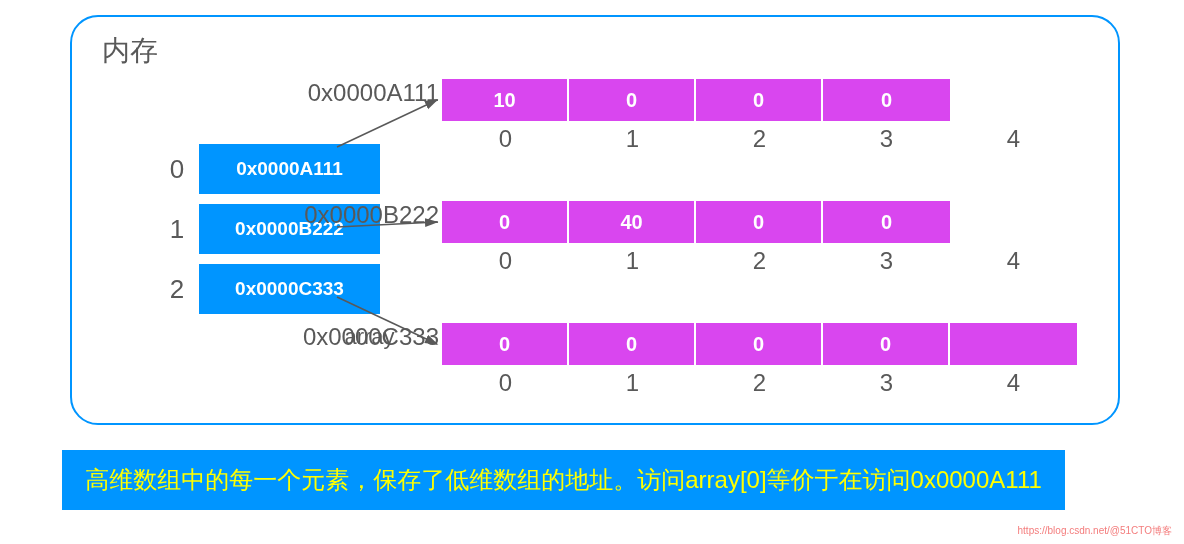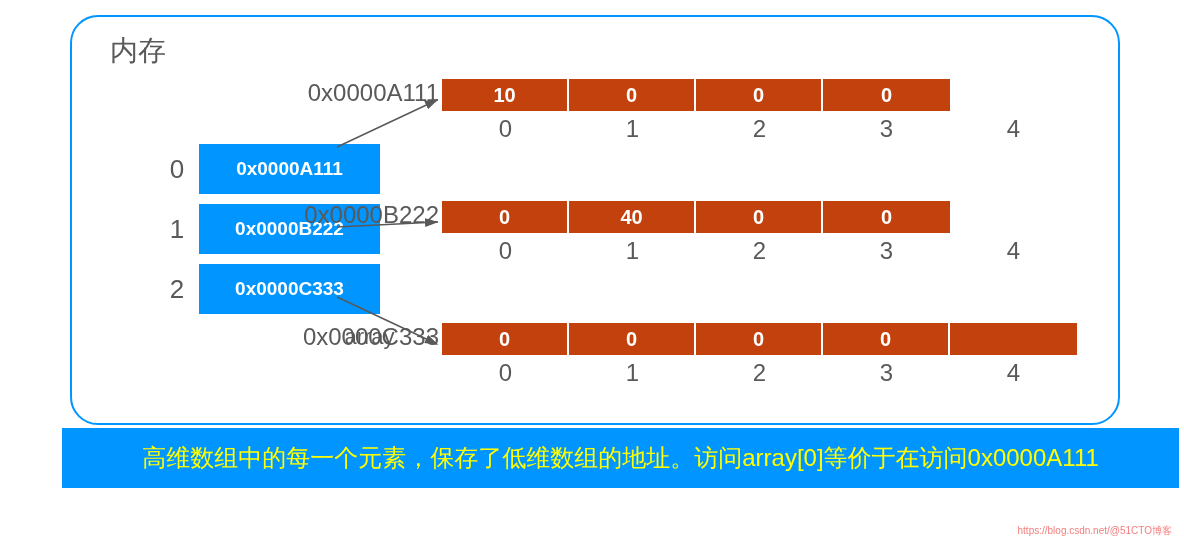--- a/index.html
+++ b/index.html
@@ -21,21 +21,20 @@
     border: 2.5px solid #0095ff;
     border-radius: 28px;
     background: #fff;
   }
   .memory-title {
     position: absolute;
     left: 30px;
     top: 15px;
     font-size: 28px;
     color: #595959;
-    margin-left: 8px;
   }
   
   .ptr-array {
     position: absolute;
     left: 85px;
     top: 122px;
   }
   .ptr-row {
     display: flex;
     align-items: center;
@@ -83,22 +82,22 @@
     top: 0px;
     font-size: 24px;
     color: #595959;
     white-space: nowrap;
   }
   .data-row {
     display: flex;
   }
   .data-cell {
     width: 127px;
-    height: 32px;
-    background: #c2410c;
+    height: 42px;
+    background: #d946ef;
     border-right: 2px solid #fff;
     display: flex;
     align-items: center;
     justify-content: center;
     color: #fff;
     font-weight: bold;
     font-size: 20px;
   }
   .data-cell:last-child { border-right: none; }
   .idx-row {
@@ -115,22 +114,22 @@
   .arrow-svg {
     position: absolute;
     left: 0; top: 0;
     width: 1050px; height: 410px;
     pointer-events: none;
   }
   
   .banner {
     position: absolute;
     left: 62px;
-    top: 428px;
-    width: 1117px;
+    top: 450px;
+    width: 1003px;
     height: 60px;
     background: #0095ff;
     display: flex;
     align-items: center;
     justify-content: center;
     color: #ffff00;
     font-size: 24px;
     line-height: 1.4;
   }
   

